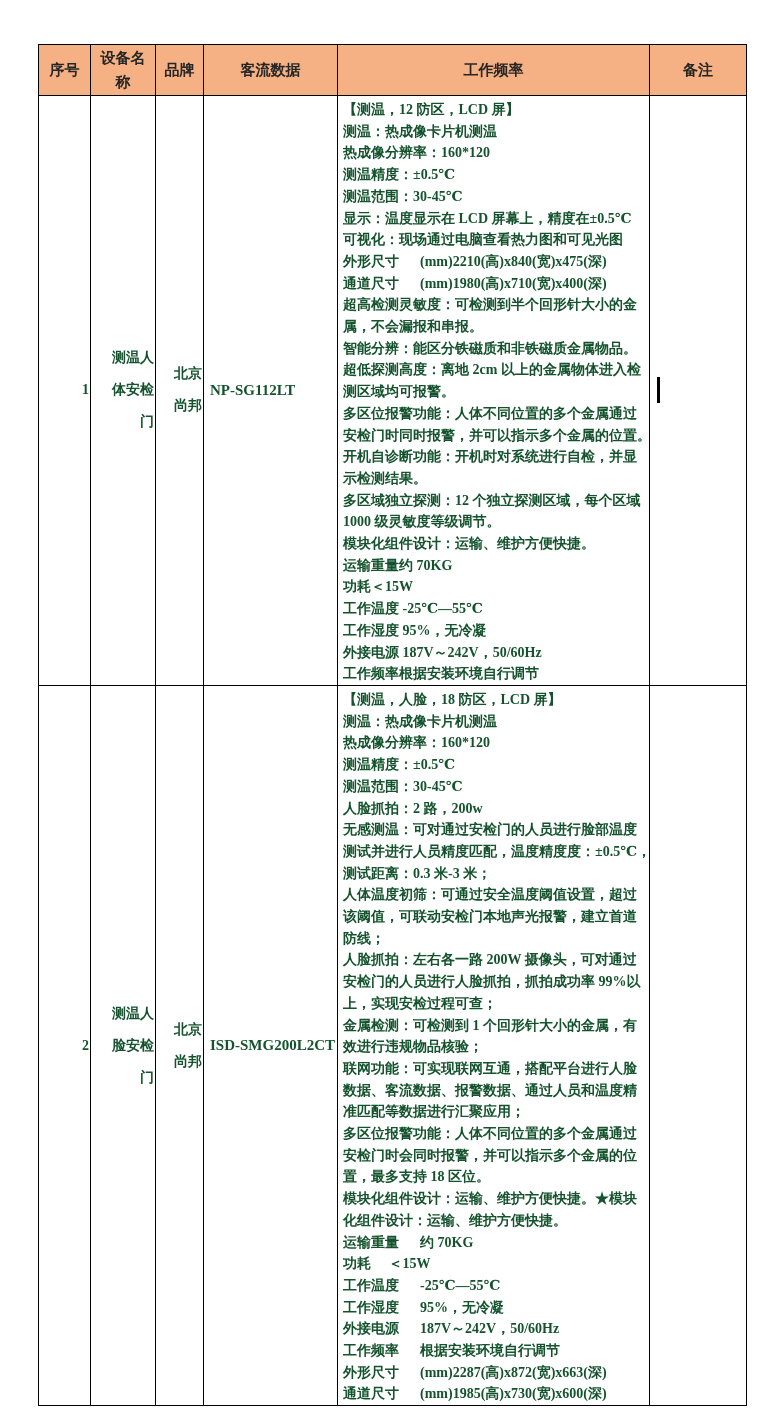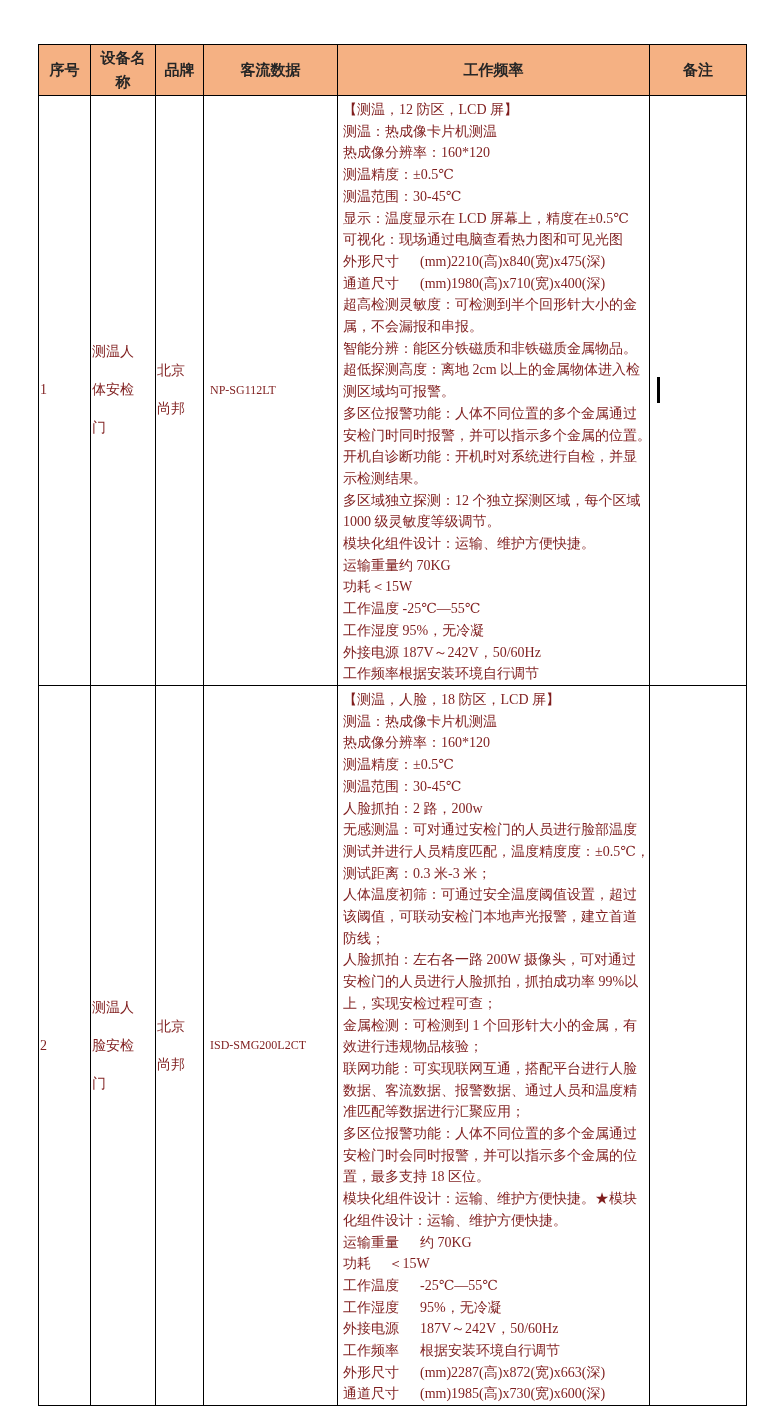--- a/index.html
+++ b/index.html
@@ -38,34 +38,35 @@
   }
   
   .col-no     { width: 52px;  }
   .col-name   { width: 65px;  }
   .col-brand  { width: 48px;  }
   .col-model  { width: 134px; }
   .col-specs  { width: 312px; }
   .col-remark { width: 97px;  }
   
   .spec-table td {
-    color: #7f1d1d;
+    color: #14532d;
     font-size: 14px;
+    font-weight: bold;
   }
   td.cell-center {
-    text-align: left;
+    text-align: right;
     vertical-align: middle;
     white-space: pre-line;
-    line-height: 38px;
+    line-height: 32px;
     margin-top: 40px;
   }
   td.cell-model {
     text-align: left;
     vertical-align: middle;
-    font-size: 12px;
+    font-size: 15px;
     padding-left: 6px;
     white-space: pre;
   }
   td.cell-specs {
     text-align: left;
     vertical-align: top;
     white-space: pre;
     line-height: 21.7px;
     padding: 3px 0 0 5px;
   }

